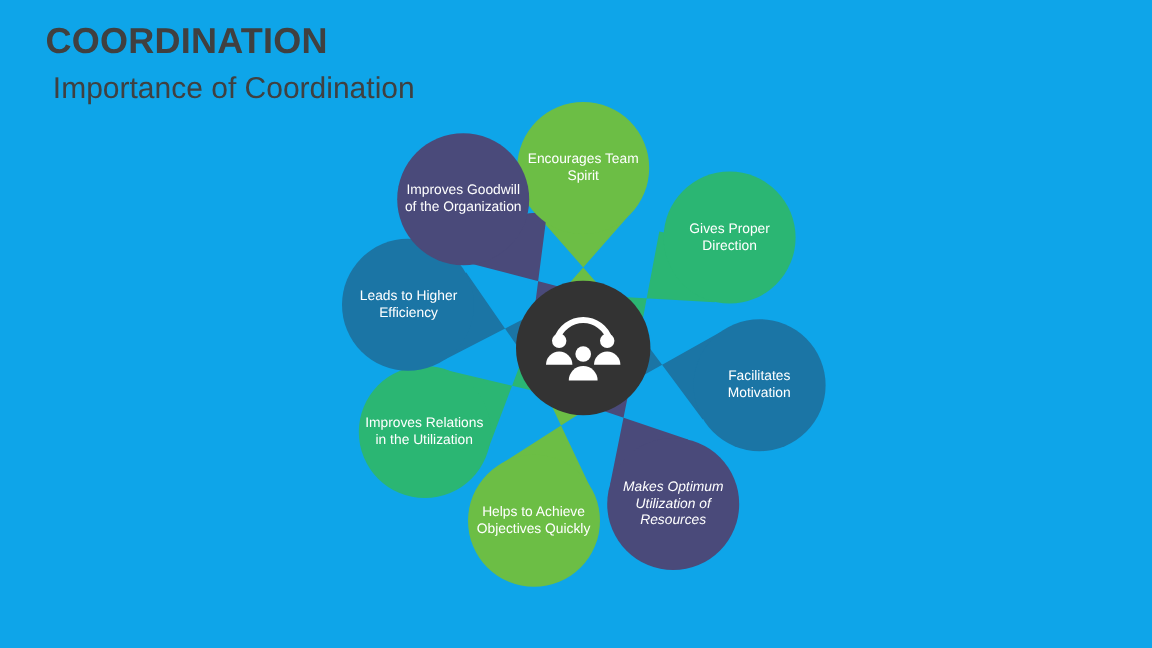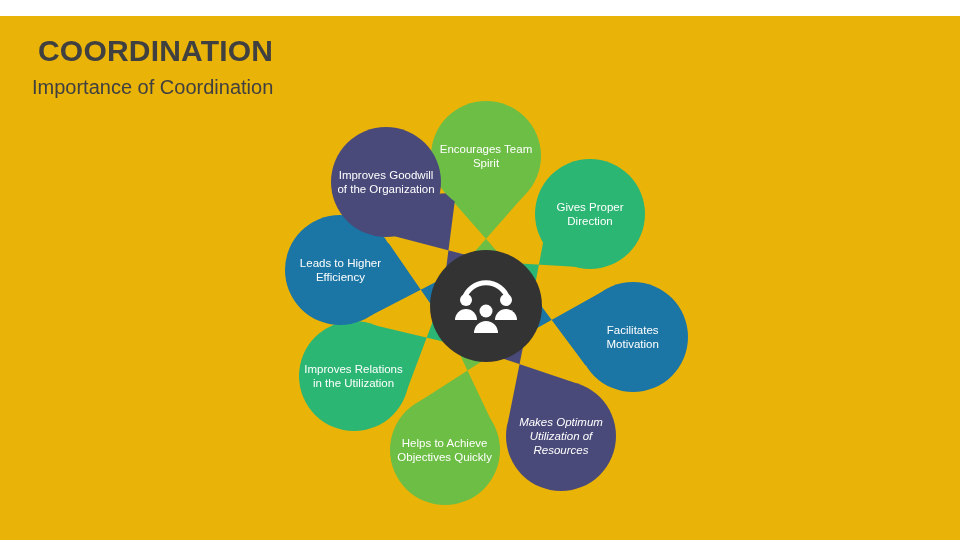--- a/index.html
+++ b/index.html
@@ -10,37 +10,36 @@
     width: 960px;
     height: 540px;
     background: #ffffff;
     font-family: "Liberation Sans", sans-serif;
     overflow: hidden;
     position: relative;
   }
   .slide {
     position: absolute;
     inset: 0;
-    background: #eab308;
-    margin-top: 16px;
+    background: #0ea5e9;
   }
   .title {
     position: absolute;
     left: 38px;
     top: 18px;
     font-size: 30px;
     font-weight: bold;
     color: #404040;
     letter-spacing: 0.2px;
   }
   .subtitle {
     position: absolute;
-    left: 32px;
+    left: 44px;
     top: 60px;
-    font-size: 20px;
+    font-size: 25px;
     color: #404040;
     font-weight: normal;
   }
   .diagram {
     position: absolute;
     left: 250px;
     top: 70px;
     width: 500px;
     height: 440px;
   }
@@ -118,21 +117,21 @@
 
         <circle cx="36" cy="36" r="6.5" fill="#ffffff"></circle>
         <path d="M24 58 a12 12 0 0 1 24 0 z" fill="#ffffff"></path>
       </svg>
     </div>
 
     <div id="nodes">
         <div class="node" style="width: 110px; height: 110px; left: 181px; top: 15px; background: rgb(108, 190, 69);">
           <span>Encourages Team Spirit</span>
         </div>
-        <div class="node" style="width: 110px; height: 110px; left: 285px; top: 72.6508px; background: rgb(43, 182, 115);">
+        <div class="node" style="width: 110px; height: 110px; left: 303px; top: 72.6508px; background: rgb(43, 182, 115);">
           <span>Gives Proper Direction</span>
         </div>
         <div class="node" style="width: 110px; height: 110px; left: 327.722px; top: 196.187px; background: rgb(27, 117, 165);">
           <span>Facilitates Motivation</span>
         </div>
         <div class="node" style="width: 110px; height: 110px; left: 256px; top: 294.904px; background: rgb(74, 74, 122); font-style: italic;">
           <span>Makes Optimum Utilization of Resources</span>
         </div>
         <div class="node" style="width: 110px; height: 110px; left: 139.654px; top: 309.189px; background: rgb(108, 190, 69);">
           <span>Helps to Achieve Objectives Quickly</span>

